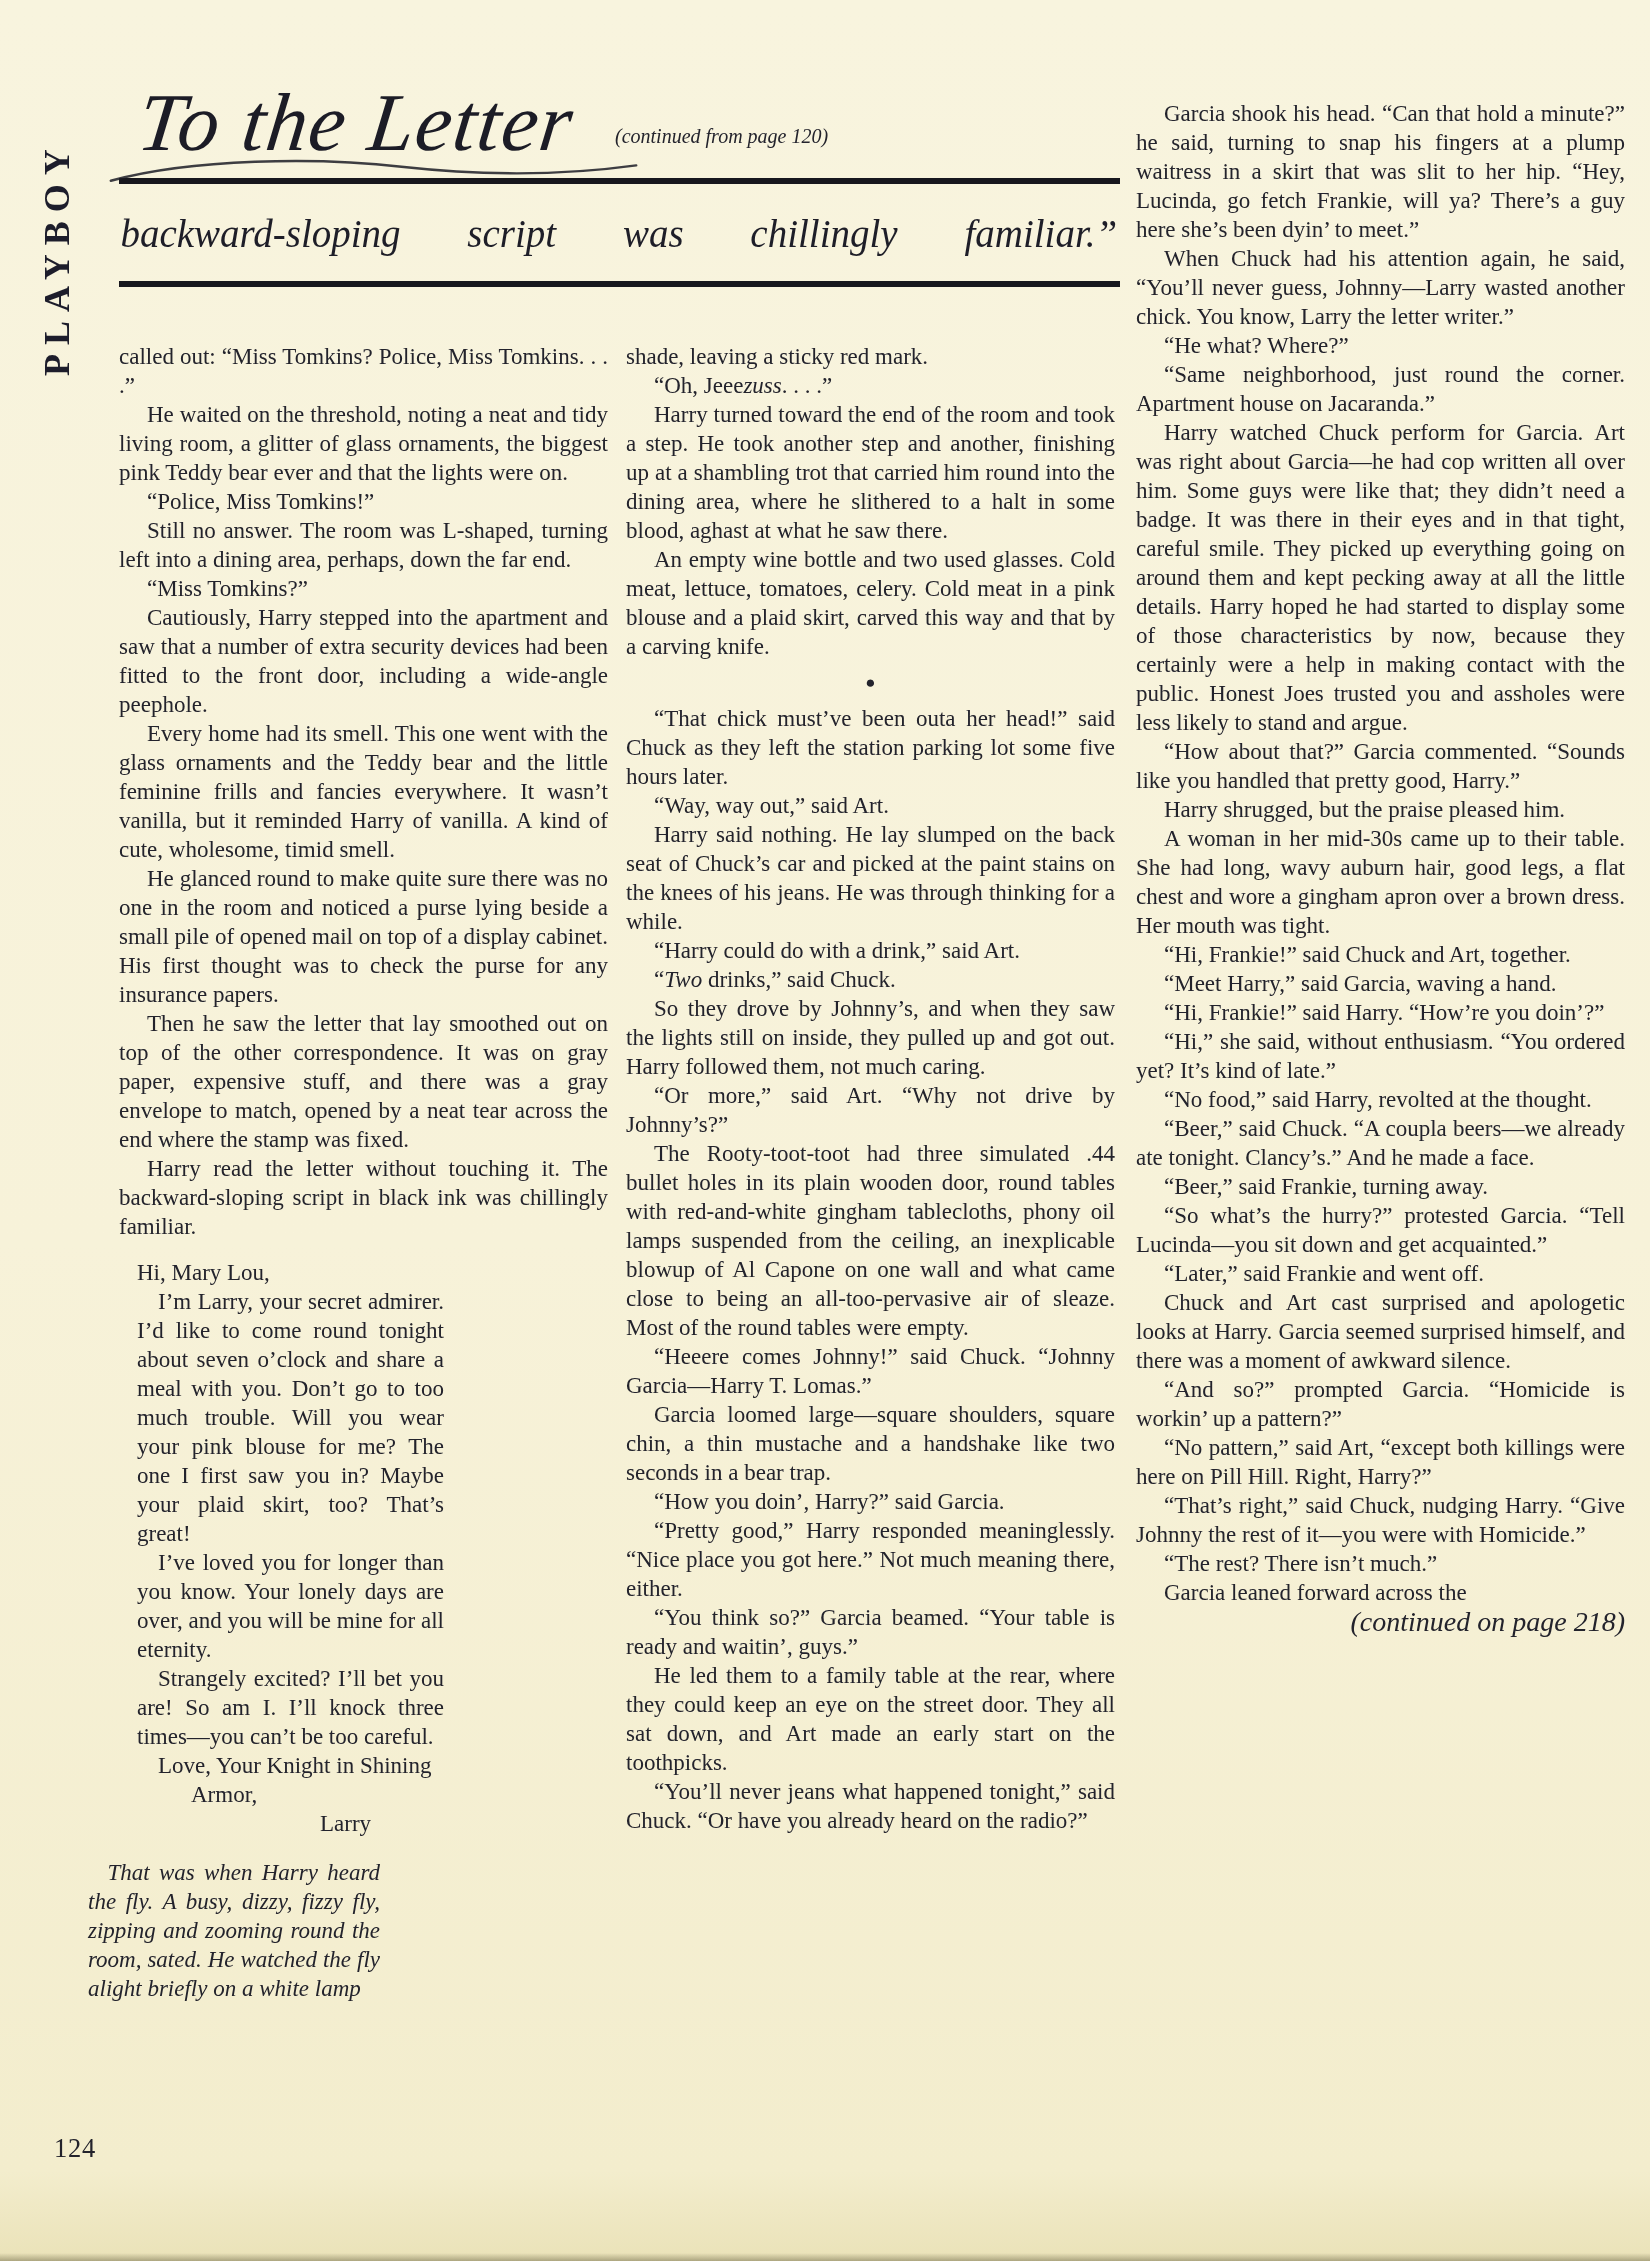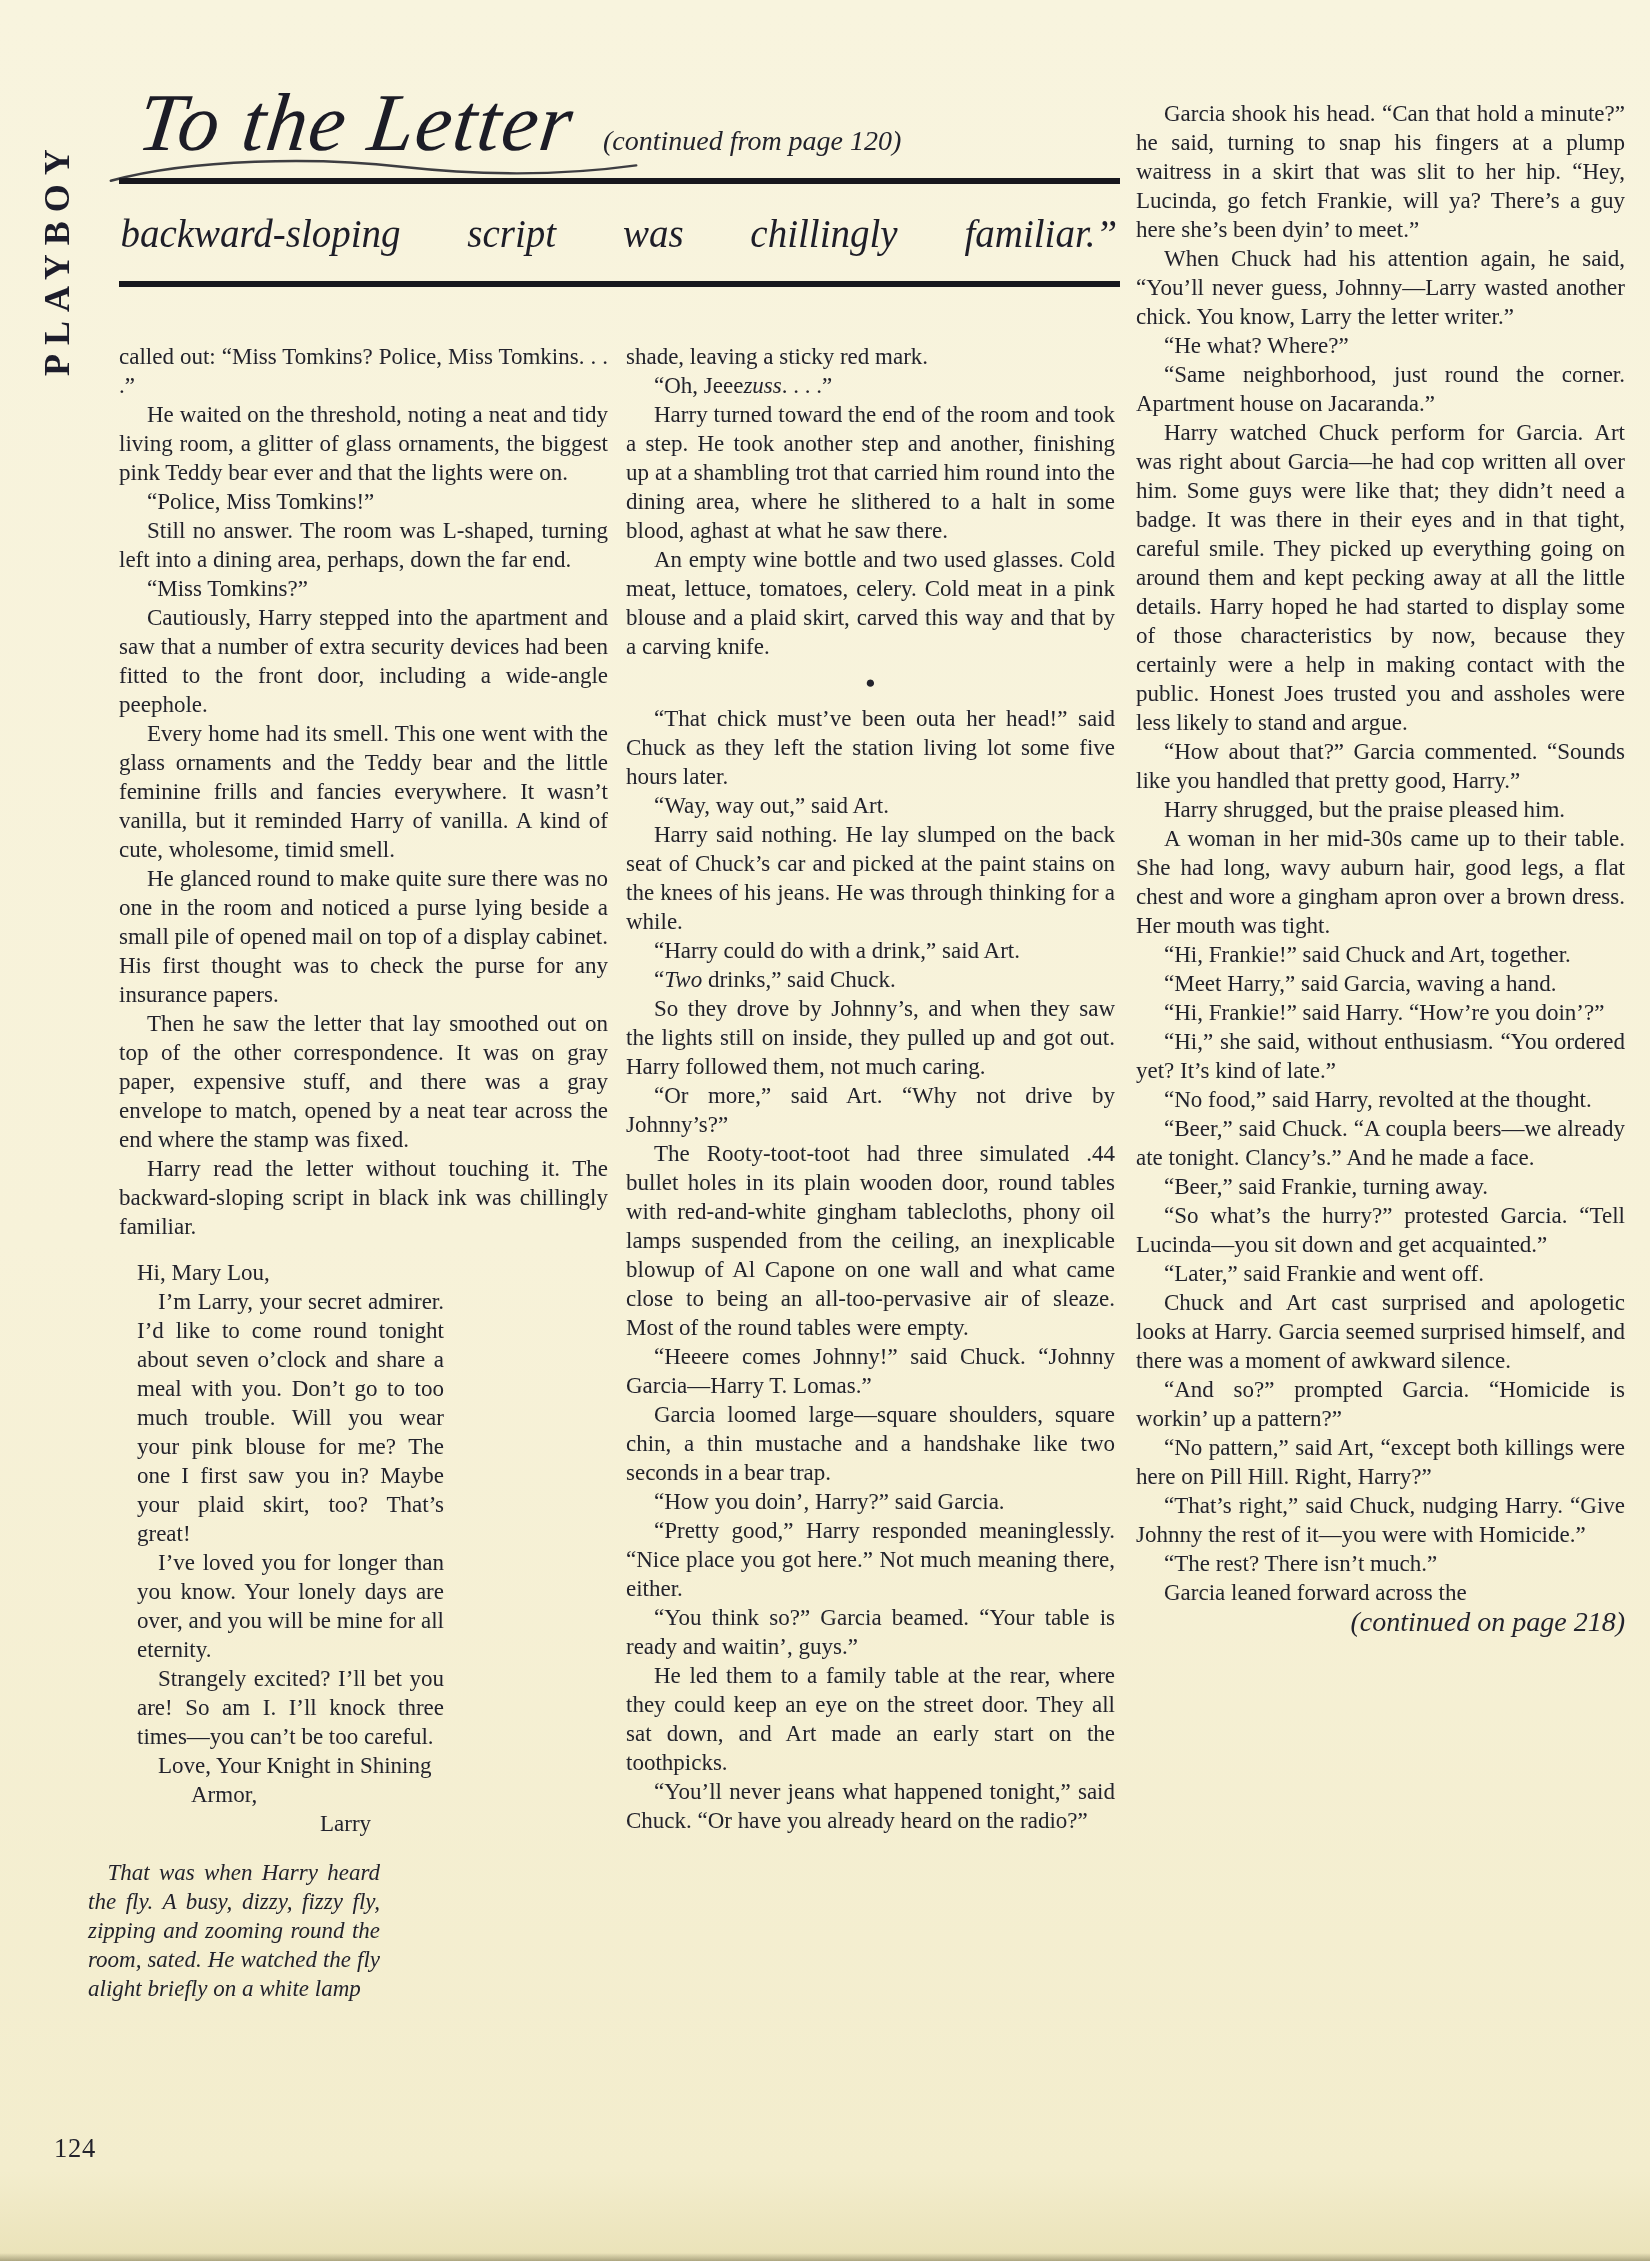--- a/index.html
+++ b/index.html
@@ -32,22 +32,22 @@
   .title-row { position:relative; height:96px; }
   .script-title {
     position:absolute; left:19.5px; top:0;
     font-style:italic; font-size:82px; line-height:82px;
     transform:skewX(-7deg);
     color:#1c1c26; white-space:nowrap;
     letter-spacing:1.4px;
   }
   .title-flourish { position:absolute; left:-11.2px; top:75px; }
   .continued-from {
-    position:absolute; left:484px; top:43px;
-    font-style:italic; font-size:28px; color:#23232c; white-space:nowrap;
+    position:absolute; left:496px; top:43px;
+    font-style:italic; font-size:20px; color:#23232c; white-space:nowrap;
   }
   .rule { height:6.3px; background:#17171d; }
   .rule-1 { margin-top:0; }
   .pull-quote {
     font-style:italic; font-size:39px; line-height:53px;
     color:#1e1e28; margin:22.3px 2.8px 21px 1.4px;
   }
   .pq-line { text-align:justify; text-align-last:justify; }
 
   
@@ -118,21 +118,21 @@
       <p class="para s-letter-armor">Armor,</p>
       <p class="para s-letter-larry">Larry</p>
       <p class="para s-closing">That was when Harry heard the fly. A busy, dizzy, fizzy fly, zipping and zooming round the room, sated. He watched the fly alight briefly on a white lamp</p>
     </div>
   <div class="col col-2">
       <p class="para s-noindent">shade, leaving a sticky red mark.</p>
       <p class="para s-indent">“Oh, Jeee<i>zuss</i>. . . .”</p>
       <p class="para s-indent">Harry turned toward the end of the room and took a step. He took another step and another, finishing up at a shambling trot that carried him round into the dining area, where he slithered to a halt in some blood, aghast at what he saw there.</p>
       <p class="para s-indent">An empty wine bottle and two used glasses. Cold meat, lettuce, tomatoes, celery. Cold meat in a pink blouse and a plaid skirt, carved this way and that by a carving knife.</p>
       <p class="para s-bullet">●</p>
-      <p class="para s-indent">“That chick must’ve been outa her head!” said Chuck as they left the station living lot some five hours later.</p>
+      <p class="para s-indent">“That chick must’ve been outa her head!” said Chuck as they left the station parking lot some five hours later.</p>
       <p class="para s-indent">“Way, way out,” said Art.</p>
       <p class="para s-indent">Harry said nothing. He lay slumped on the back seat of Chuck’s car and picked at the paint stains on the knees of his jeans. He was through thinking for a while.</p>
       <p class="para s-indent">“Harry could do with a drink,” said Art.</p>
       <p class="para s-indent">“<i>Two</i> drinks,” said Chuck.</p>
       <p class="para s-indent">So they drove by Johnny’s, and when they saw the lights still on inside, they pulled up and got out. Harry followed them, not much caring.</p>
       <p class="para s-indent">“Or more,” said Art. “Why not drive by Johnny’s?”</p>
       <p class="para s-indent">The Rooty-toot-toot had three simulated .44 bullet holes in its plain wooden door, round tables with red-and-white gingham tablecloths, phony oil lamps suspended from the ceiling, an inexplicable blowup of Al Capone on one wall and what came close to being an all-too-pervasive air of sleaze. Most of the round tables were empty.</p>
       <p class="para s-indent">“Heeere comes Johnny!” said Chuck. “Johnny Garcia—Harry T. Lomas.”</p>
       <p class="para s-indent">Garcia loomed large—square shoulders, square chin, a thin mustache and a handshake like two seconds in a bear trap.</p>
       <p class="para s-indent">“How you doin’, Harry?” said Garcia.</p>

